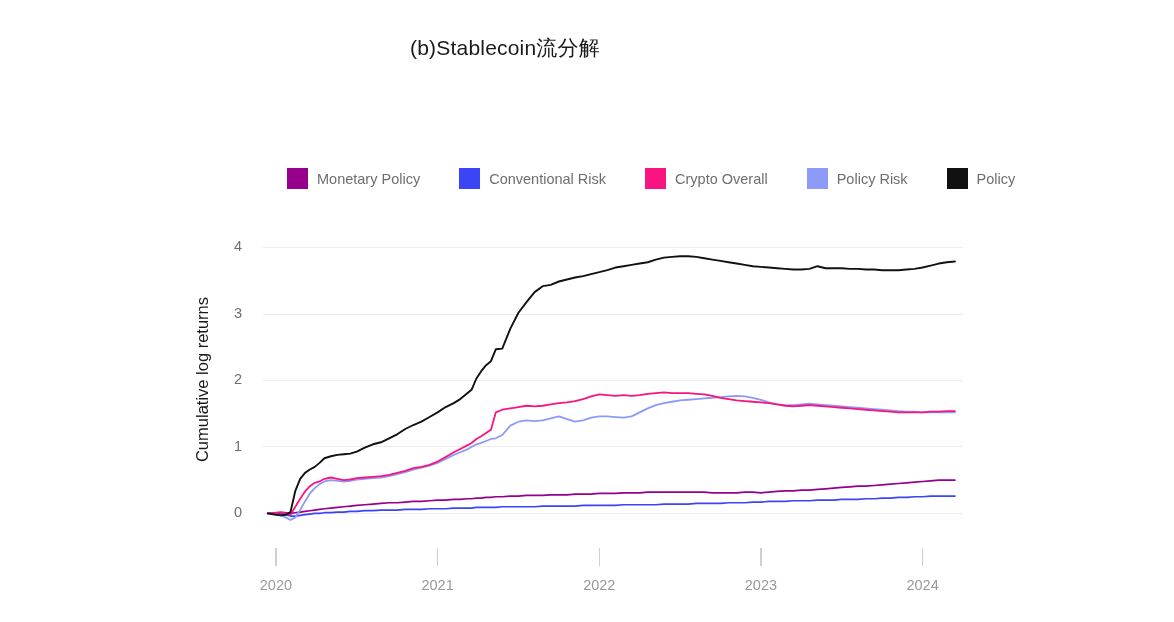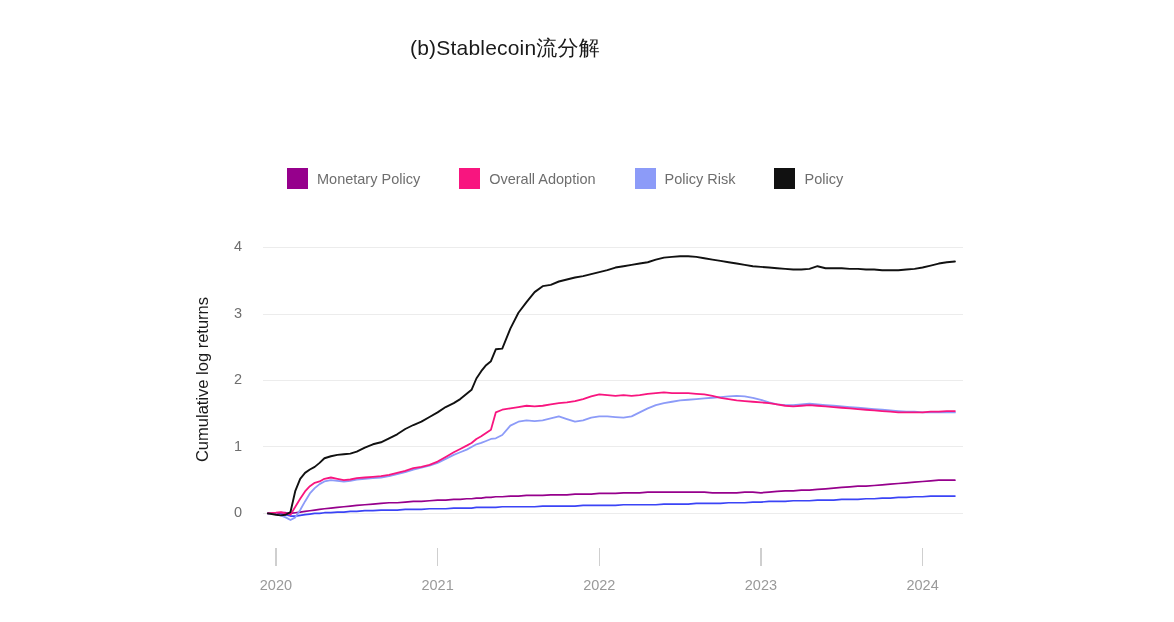--- a/index.html
+++ b/index.html
@@ -113,22 +113,26 @@
 <div id="figure">
 
   <div class="fig-title"><span class="fig-title-inner">(b)Stablecoin流分解</span></div>
 
   <div id="legend">
       <div class="legend-item">
         <span class="legend-swatch" style="background: rgb(150, 0, 140);"></span>
         <span class="legend-label">Monetary Policy</span>
       </div>
       <div class="legend-item">
+        <span class="legend-swatch" style="background: rgb(59, 68, 246);"></span>
+        <span class="legend-label">Conventional Risk</span>
+      </div>
+      <div class="legend-item">
         <span class="legend-swatch" style="background: rgb(248, 21, 127);"></span>
-        <span class="legend-label">Overall Adoption</span>
+        <span class="legend-label">Crypto Overall</span>
       </div>
       <div class="legend-item">
         <span class="legend-swatch" style="background: rgb(140, 155, 248);"></span>
         <span class="legend-label">Policy Risk</span>
       </div>
       <div class="legend-item">
         <span class="legend-swatch" style="background: rgb(17, 17, 17);"></span>
         <span class="legend-label">Policy</span>
       </div>
     </div>

